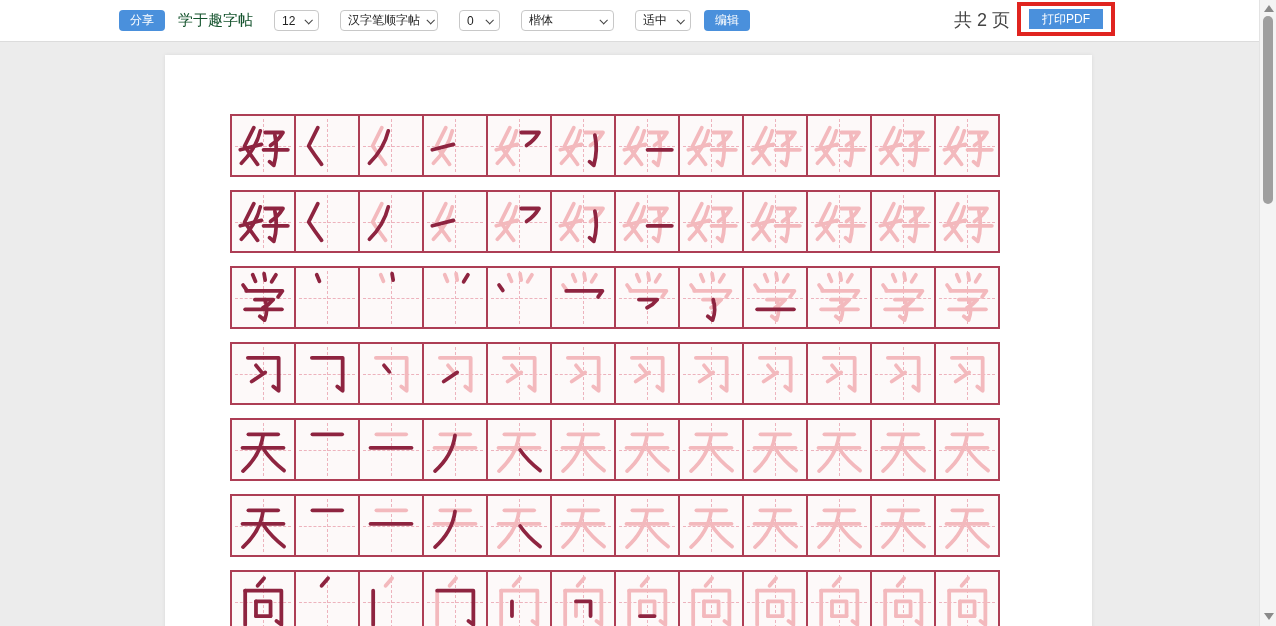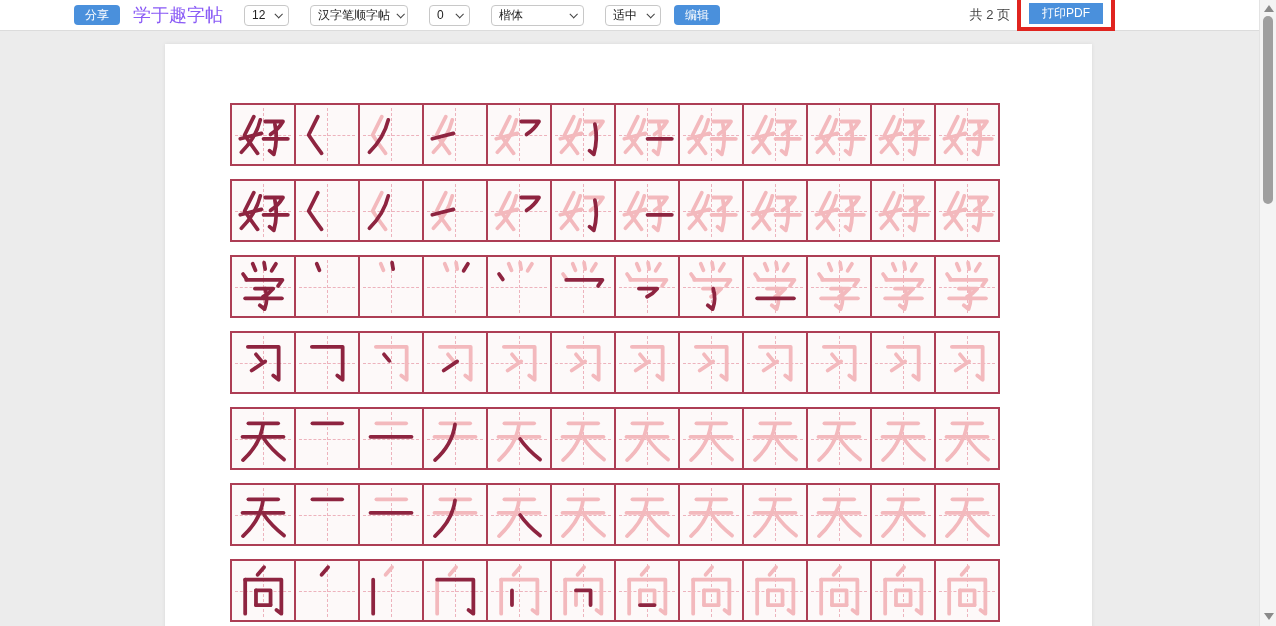--- a/index.html
+++ b/index.html
@@ -3,40 +3,40 @@
 <meta charset="utf-8">
 <style>
   * { margin:0; padding:0; box-sizing:border-box; }
   html,body { width:1276px; height:626px; overflow:hidden; }
   body { font-family:"Liberation Sans", sans-serif; background:#ececec; }
 
   .app { position:relative; width:1276px; height:626px; overflow:hidden; background:#ececec; }
 
   
   .toolbar {
-    position:relative; z-index:5; height:31px; background:#ffffff;
+    position:relative; z-index:5; height:42px; background:#ffffff;
     border-bottom:1px solid #dcdcdc; display:flex; align-items:center;
-    padding-left:74px; gap:13px;
+    padding-left:119px; gap:13px;
   }
   .btn-blue {
     background:var(--accent); color:#fff; border:none; border-radius:4px;
     font-size:12px; font-family:"Liberation Sans",sans-serif; padding:3px 11px;
     cursor:pointer; line-height:1.2; white-space:nowrap;
   }
-  .site-name { font-size:18px; color:#8b5cf6; white-space:nowrap; }
+  .site-name { font-size:15px; color:#14532d; white-space:nowrap; }
   .select {
     display:inline-flex; align-items:center; justify-content:space-between;
     height:21px; border:1px solid #c8c8c8; border-radius:4px; background:#fff;
     font-size:12px; color:#222; padding:0 7px; cursor:pointer; white-space:nowrap;margin-left:8px;
   }
   .chev { width:6px; height:6px; border-right:1.6px solid #444; border-bottom:1.6px solid #444;
     transform:rotate(45deg) translateY(-1px); margin-left:7px; flex:none; }
   .w1{width:45px}.w2{width:98px}.w3{width:41px}.w4{width:93px}.w5{width:56px}
   .toolbar-right { margin-left:auto; margin-right:161px; display:flex; align-items:center; gap:7px; }
-  .page-count { font-size:13px; color:#444; white-space:nowrap; }
+  .page-count { font-size:18px; color:#444; white-space:nowrap; }
   .print-highlight {
     border:4px solid var(--hl-red); padding:3px 8px; margin-top:-3px;
     display:flex; align-items:center;
   }
   .print-highlight .btn-blue { padding:3px 13px; border-radius:0; }
 
   
   .stage { position:relative; height:595px; }
   .paper {
     position:absolute; left:165px; top:13px; width:927px; height:1200px;

